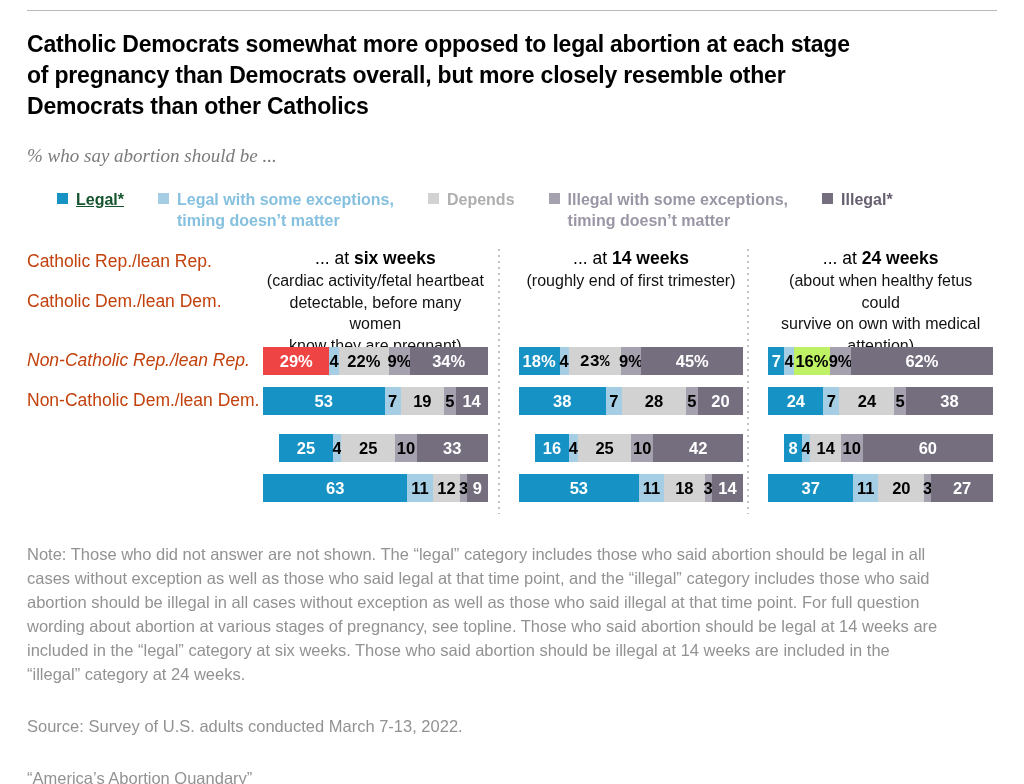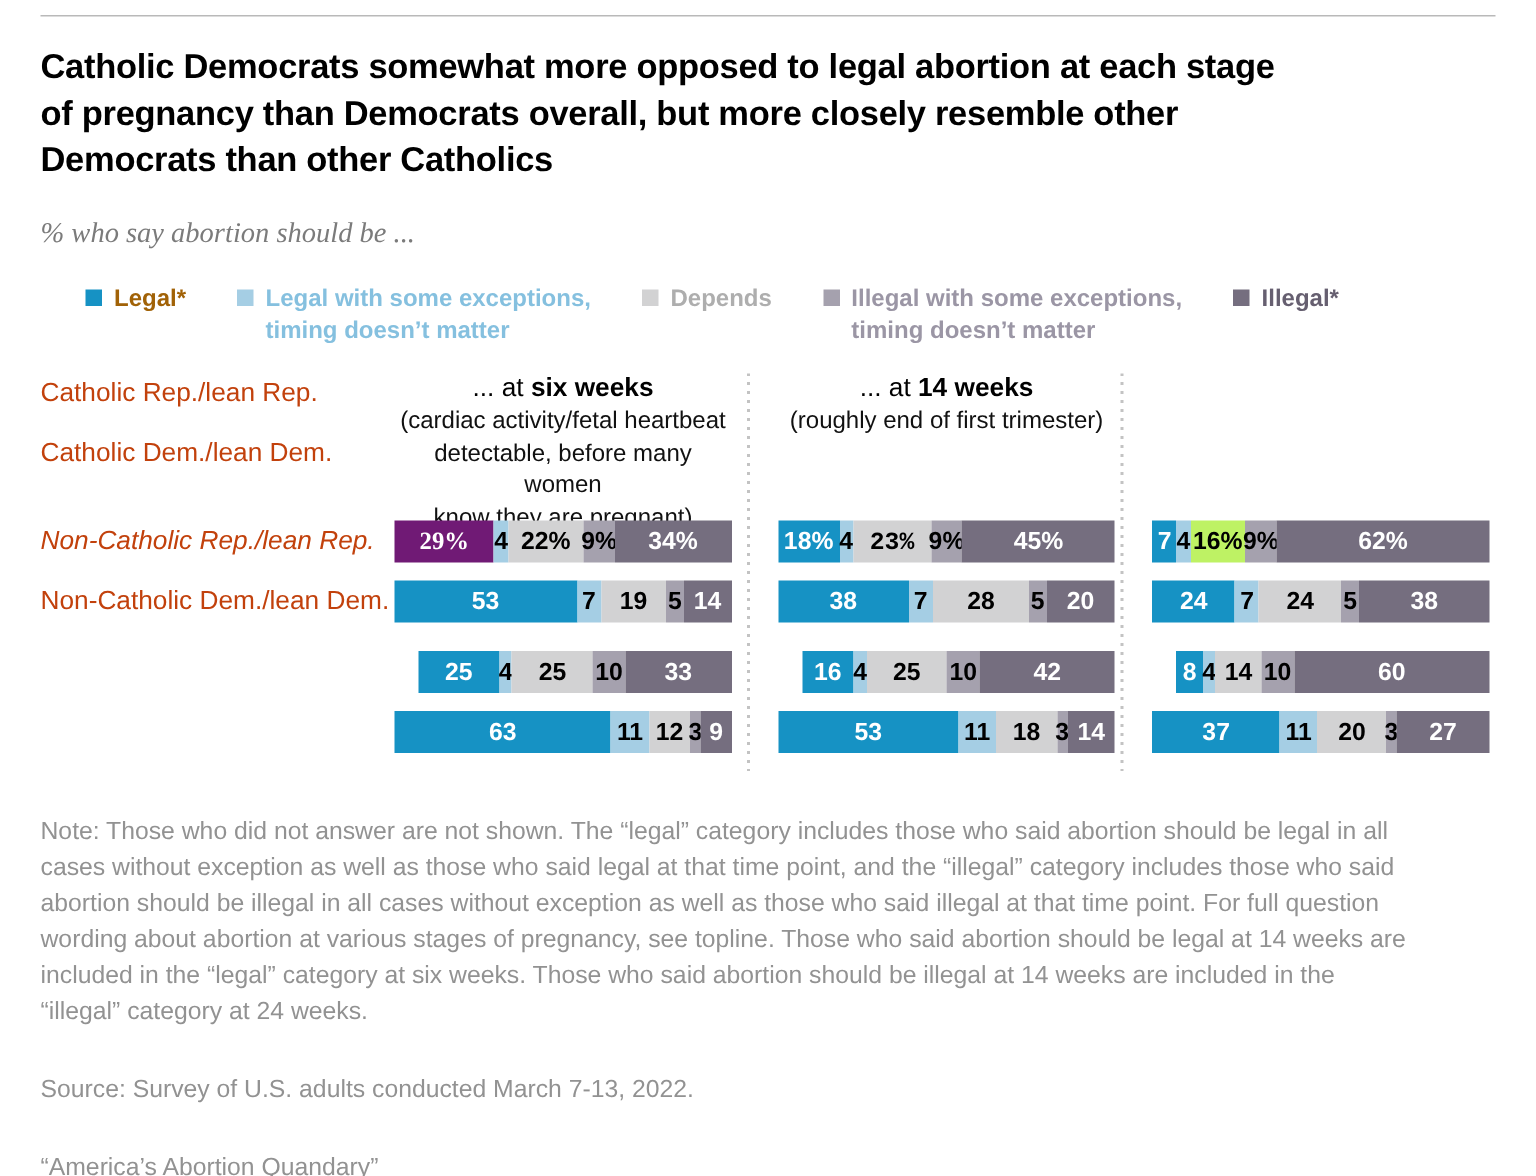--- a/index.html
+++ b/index.html
@@ -56,21 +56,21 @@
 
 <div class="page">
   <hr class="rule rule-top">
   <div class="title">Catholic Democrats somewhat more opposed to legal abortion at each stage
 of pregnancy than Democrats overall, but more closely resemble other
 Democrats than other Catholics</div>
   <div class="subtitle">% who say abortion should be ...</div>
   <div class="legend">
       <div class="legend-item">
         <span class="swatch" style="background: rgb(22, 146, 196);"></span>
-        <span class="legend-label" style="color: #a16207;">Legal*</span>
+        <span class="legend-label" style="color: #14532d; text-decoration: underline;">Legal*</span>
       </div>
       <div class="legend-item">
         <span class="swatch" style="background: rgb(165, 206, 228);"></span>
         <span class="legend-label" style="color: rgb(133, 192, 223);">Legal with some exceptions,
 timing doesn’t matter</span>
       </div>
       <div class="legend-item">
         <span class="swatch" style="background: rgb(210, 210, 211);"></span>
         <span class="legend-label" style="color: rgb(174, 174, 174);">Depends</span>
       </div>
@@ -95,21 +95,21 @@
     </div>
     <div class="panels">
         <div class="panel">
           <div class="panel-header">
             <div class="ph-title"><span>... at </span><b>six weeks</b></div>
             <div class="ph-detail">(cardiac activity/fetal heartbeat
 detectable, before many women
 know they are pregnant)</div>
           </div>
           <div class="bar-row">
-            <div class="seg" style="flex-grow: 29; background: #701a75; color: rgb(255, 255, 255); font-family: Liberation Serif, serif;">29%</div>
+            <div class="seg" style="flex-grow: 29; background: #ef4444; color: rgb(255, 255, 255);">29%</div>
             <div class="seg" style="flex-grow: 4; background: rgb(165, 206, 228); color: rgb(0, 0, 0);">4</div>
             <div class="seg" style="flex-grow: 22; background: rgb(210, 210, 211); color: rgb(0, 0, 0);">22%</div>
             <div class="seg" style="flex-grow: 9; background: rgb(165, 161, 174); color: rgb(0, 0, 0);">9%</div>
             <div class="seg" style="flex-grow: 34; background: rgb(117, 110, 127); color: rgb(255, 255, 255);">34%</div>
           </div>
           <div class="bar-row">
             <div class="seg" style="flex-grow: 53; background: rgb(22, 146, 196); color: rgb(255, 255, 255);">53</div>
             <div class="seg" style="flex-grow: 7; background: rgb(165, 206, 228); color: rgb(0, 0, 0);">7</div>
             <div class="seg" style="flex-grow: 19; background: rgb(210, 210, 211); color: rgb(0, 0, 0);">19</div>
             <div class="seg" style="flex-grow: 5; background: rgb(165, 161, 174); color: rgb(0, 0, 0);">5</div>
@@ -159,20 +159,24 @@
           <div class="bar-row">
             <div class="seg" style="flex-grow: 53; background: rgb(22, 146, 196); color: rgb(255, 255, 255);">53</div>
             <div class="seg" style="flex-grow: 11; background: rgb(165, 206, 228); color: rgb(0, 0, 0);">11</div>
             <div class="seg" style="flex-grow: 18; background: rgb(210, 210, 211); color: rgb(0, 0, 0);">18</div>
             <div class="seg" style="flex-grow: 3; background: rgb(165, 161, 174); color: rgb(0, 0, 0);">3</div>
             <div class="seg" style="flex-grow: 14; background: rgb(117, 110, 127); color: rgb(255, 255, 255);">14</div>
           </div>
         </div>
         <div class="panel sep">
           <div class="panel-header">
+            <div class="ph-title"><span>... at </span><b>24 weeks</b></div>
+            <div class="ph-detail">(about when healthy fetus could
+survive on own with medical
+attention)</div>
           </div>
           <div class="bar-row">
             <div class="seg" style="flex-grow: 7; background: rgb(22, 146, 196); color: rgb(255, 255, 255);">7</div>
             <div class="seg" style="flex-grow: 4; background: rgb(165, 206, 228); color: rgb(0, 0, 0);">4</div>
             <div class="seg" style="flex-grow: 16; background: #bef264; color: rgb(0, 0, 0);">16%</div>
             <div class="seg" style="flex-grow: 9; background: rgb(165, 161, 174); color: rgb(0, 0, 0);">9%</div>
             <div class="seg" style="flex-grow: 62; background: rgb(117, 110, 127); color: rgb(255, 255, 255);">62%</div>
           </div>
           <div class="bar-row">
             <div class="seg" style="flex-grow: 24; background: rgb(22, 146, 196); color: rgb(255, 255, 255);">24</div>

